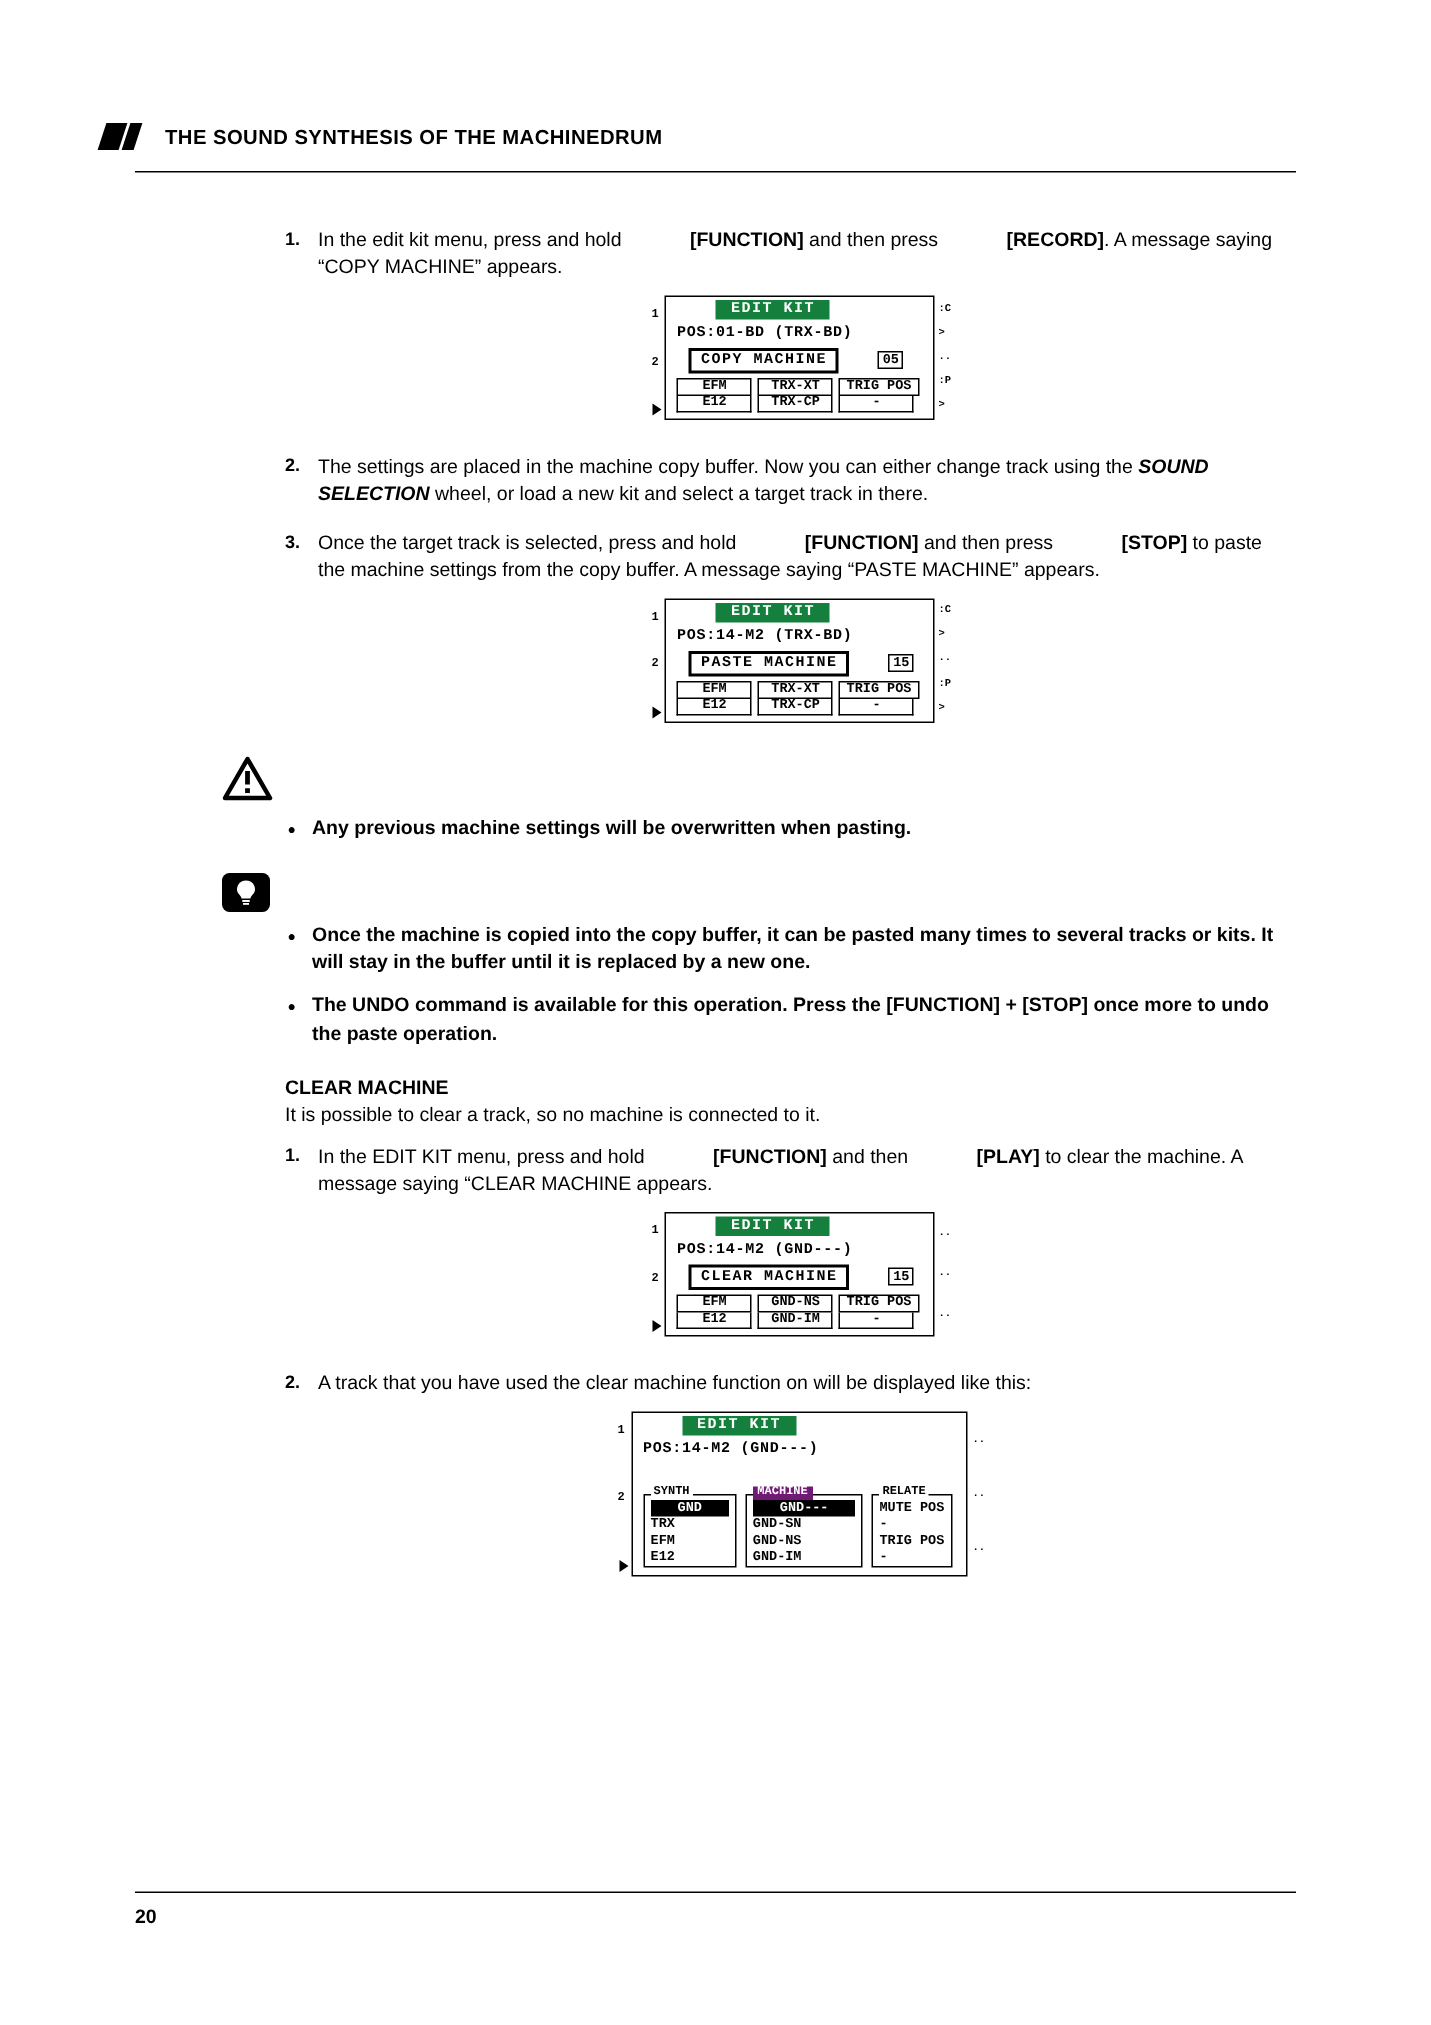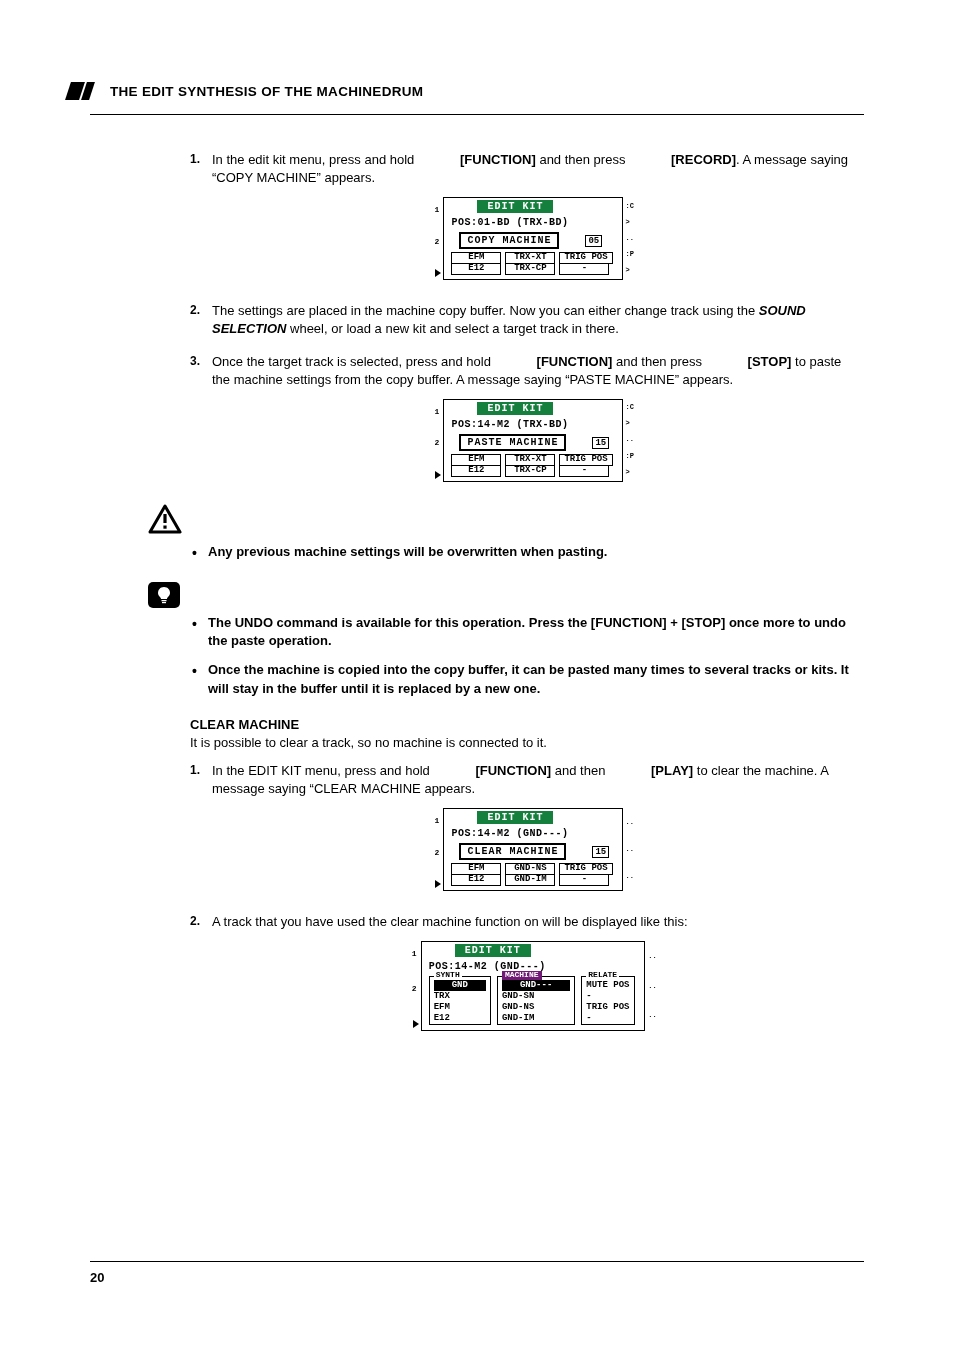--- a/index.html
+++ b/index.html
@@ -128,21 +128,21 @@
     font-size: 8px;
     font-weight: bold;
   }
   .lcd .sideL .tri {
     width: 0; height: 0;
     border-top: 4px solid transparent;
     border-bottom: 4px solid transparent;
     border-left: 6px solid #000;
     margin-left: 1px;
   }
-  .lcd .grouprow { display: flex; gap: 6px; padding: 2px 4px; font-size: 9px; }
+  .lcd .grouprow { display: flex; gap: 6px; padding: 2px 4px; font-size: 9px; margin-top: 20px; }
   .lcd .group {
     border: 1.5px solid #000;
     padding: 1px 4px;
     display: flex;
     flex-direction: column;
     min-width: 44px;
   }
   .lcd .group .hdr {
     font-size: 8px;
     margin-top: -7px;
@@ -210,21 +210,21 @@
 </style>
 </head>
 <body>
 
 <div class="page">
   <div class="header-row">
     <div class="logo">
       <div class="slab"></div>
         <div class="slab small"></div>
     </div>
-    <div class="section-title">THE EDIT SYNTHESIS OF THE MACHINEDRUM</div>
+    <div class="section-title">THE SOUND SYNTHESIS OF THE MACHINEDRUM</div>
   </div>
   <div class="hr"></div>
 
   <div class="content">
     <ol class="steps">
       <li>
         <span class="num">1.</span>
         <span>In the edit kit menu, press and hold </span><span class="bold">[FUNCTION]</span><span> and then press </span><span class="bold">[RECORD]</span><span>. A message saying “COPY MACHINE” appears.</span>
         <div class="lcd-wrap">
           <div class="lcd">
@@ -309,22 +309,22 @@
     <div class="icon-row">
       <div class="tip-icon">
         <svg width="20" height="20" viewBox="0 0 20 20">
           <path d="M10 2 C14 2 16 5 16 8 C16 11 13 12 13 14 L7 14 C7 12 4 11 4 8 C4 5 6 2 10 2 Z" fill="#fff"></path>
           <rect x="7.5" y="15" width="5" height="1.3" fill="#fff"></rect>
           <rect x="8" y="17" width="4" height="1.2" fill="#fff"></rect>
         </svg>
       </div>
     </div>
     <ul class="bullets">
+      <li>Once the machine is copied into the copy buffer, it can be pasted many times to several tracks or kits. It will stay in the buffer until it is replaced by a new one.</li>
       <li>The UNDO command is available for this operation. Press the [FUNCTION] + [STOP] once more to undo the paste operation.</li>
-      <li>Once the machine is copied into the copy buffer, it can be pasted many times to several tracks or kits. It will stay in the buffer until it is replaced by a new one.</li>
     </ul>
 
     <div class="subhead">CLEAR MACHINE</div>
     <div class="para">It is possible to clear a track, so no machine is connected to it.</div>
 
     <ol class="steps">
       <li>
         <span class="num">1.</span>
         <span>In the EDIT KIT menu, press and hold </span><span class="bold">[FUNCTION]</span><span> and then </span><span class="bold">[PLAY]</span><span> to clear the machine. A message saying “CLEAR MACHINE appears.</span>
         <div class="lcd-wrap">

